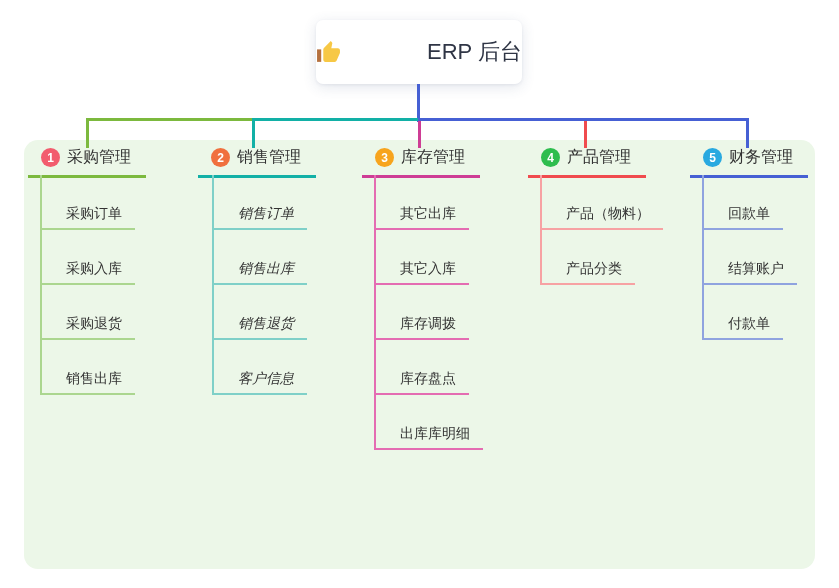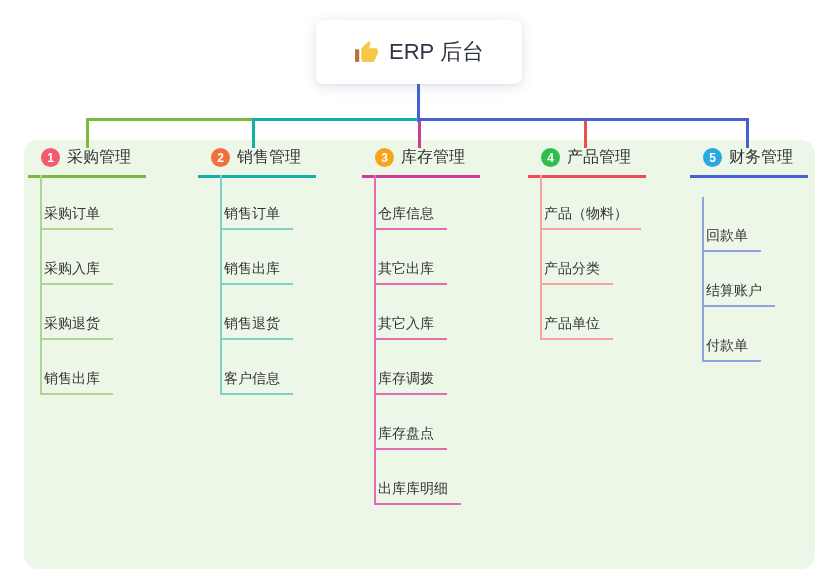--- a/index.html
+++ b/index.html
@@ -12,21 +12,21 @@
 
   .panel{
     position:absolute;left:24px;top:140px;width:791px;height:429px;
     border-radius:14px;
   }
 
   .rootcard{
     position:absolute;left:316px;top:20px;width:206px;height:64px;
     background:#fff;border-radius:7px;
     box-shadow:0 3px 14px rgba(60,80,120,.14), 0 1px 3px rgba(60,80,120,.08);
-    display:flex;align-items:center;justify-content:center;gap:10px;
+    display:flex;align-items:center;justify-content:space-between;gap:10px;
     font-size:22px;color:#2F3545;cursor:default;
   }
   .rootcard svg{display:block;}
 
   .rootline{position:absolute;left:417px;top:84px;width:3px;height:38px;}
   .hseg{position:absolute;top:118px;height:3px;}
   .vstub{position:absolute;top:118px;width:3px;height:30px;}
 
   .bhead{
     position:absolute;top:147px;width:118px;box-sizing:border-box;
@@ -37,21 +37,21 @@
   .badge{
     width:19px;height:19px;border-radius:50%;flex:none;
     color:#fff;font-size:12px;font-weight:bold;line-height:1;
     display:flex;align-items:center;justify-content:center;
   }
   .leaves{position:absolute;top:175px;border-left:2px solid;}
   .leaf{
     box-sizing:border-box;height:55px;width:max-content;
     display:flex;align-items:flex-end;
     border-bottom:2px solid;
-    padding:0 13px 5px 2px;
+    padding:0 13px 5px 24px;
     font-size:14px;color:#333;white-space:nowrap;
   }
 </style>
 </head>
 <body>
 
 <div id="canvas">
 
   <div class="panel" style="background: rgb(236, 247, 232);"></div>
 
@@ -91,42 +91,39 @@
           <span>采购退货</span>
         </div>
         <div class="leaf" style="border-bottom-color: rgb(171, 214, 143);">
           <span>销售出库</span>
         </div>
       </div>
       <div class="bhead" style="left: 198px; border-bottom-color: rgb(18, 176, 166);">
         <span class="badge" style="background: rgb(240, 112, 62);">2</span>
         <span>销售管理</span>
       </div>
-      <div class="leaves" style="left: 220px; border-left-color: rgb(127, 208, 200);">
+      <div class="leaves" style="left: 212px; border-left-color: rgb(127, 208, 200); font-style: italic;">
         <div class="leaf" style="border-bottom-color: rgb(127, 208, 200);">
           <span>销售订单</span>
         </div>
         <div class="leaf" style="border-bottom-color: rgb(127, 208, 200);">
           <span>销售出库</span>
         </div>
         <div class="leaf" style="border-bottom-color: rgb(127, 208, 200);">
           <span>销售退货</span>
         </div>
         <div class="leaf" style="border-bottom-color: rgb(127, 208, 200);">
           <span>客户信息</span>
         </div>
       </div>
       <div class="bhead" style="left: 362px; border-bottom-color: rgb(206, 61, 149);">
         <span class="badge" style="background: rgb(247, 164, 29);">3</span>
         <span>库存管理</span>
       </div>
       <div class="leaves" style="left: 374px; border-left-color: rgb(228, 108, 178);">
-        <div class="leaf" style="border-bottom-color: rgb(228, 108, 178);">
-          <span>仓库信息</span>
-        </div>
         <div class="leaf" style="border-bottom-color: rgb(228, 108, 178);">
           <span>其它出库</span>
         </div>
         <div class="leaf" style="border-bottom-color: rgb(228, 108, 178);">
           <span>其它入库</span>
         </div>
         <div class="leaf" style="border-bottom-color: rgb(228, 108, 178);">
           <span>库存调拨</span>
         </div>
         <div class="leaf" style="border-bottom-color: rgb(228, 108, 178); font-family: Liberation Serif, serif;">
@@ -140,29 +137,26 @@
         <span class="badge" style="background: rgb(46, 189, 78);">4</span>
         <span>产品管理</span>
       </div>
       <div class="leaves" style="left: 540px; border-left-color: rgb(247, 162, 163);">
         <div class="leaf" style="border-bottom-color: rgb(247, 162, 163);">
           <span>产品（物料）</span>
         </div>
         <div class="leaf" style="border-bottom-color: rgb(247, 162, 163);">
           <span>产品分类</span>
         </div>
-        <div class="leaf" style="border-bottom-color: rgb(247, 162, 163);">
-          <span>产品单位</span>
-        </div>
       </div>
       <div class="bhead" style="left: 690px; border-bottom-color: rgb(70, 96, 212);">
         <span class="badge" style="background: rgb(41, 169, 224);">5</span>
         <span>财务管理</span>
       </div>
-      <div class="leaves" style="left: 702px; border-left-color: rgb(143, 163, 223); margin-top: 22px;">
+      <div class="leaves" style="left: 702px; border-left-color: rgb(143, 163, 223);">
         <div class="leaf" style="border-bottom-color: rgb(143, 163, 223);">
           <span>回款单</span>
         </div>
         <div class="leaf" style="border-bottom-color: rgb(143, 163, 223);">
           <span>结算账户</span>
         </div>
         <div class="leaf" style="border-bottom-color: rgb(143, 163, 223);">
           <span>付款单</span>
         </div>
       </div>

